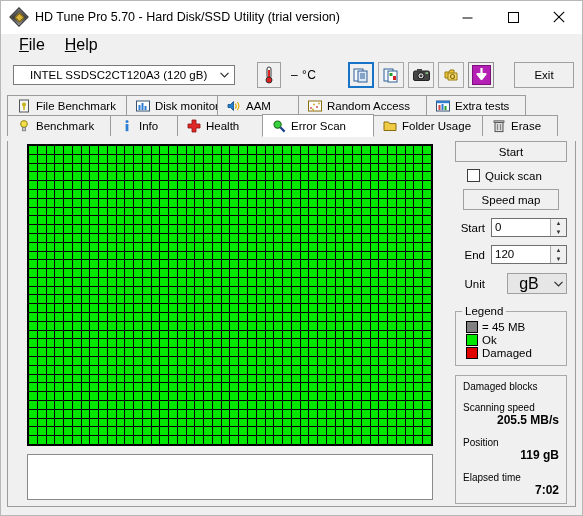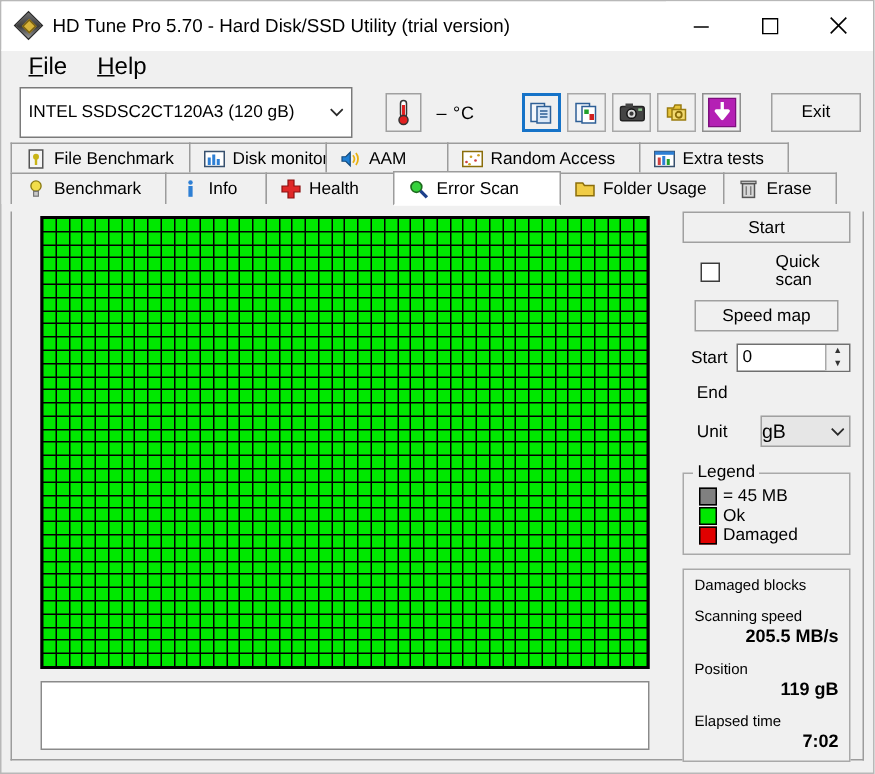--- a/index.html
+++ b/index.html
@@ -55,23 +55,24 @@
   .menu-item{
     padding:2px 10px;font-size:16px;color:#000;
   }
   .menu-item u{text-decoration:underline;}
   
   .toolbar{
     height:38px;background:#f0f0f0;display:flex;align-items:center;
     padding:0 8px;box-sizing:border-box;position:relative;
   }
   .drive-select{
-    width:222px;height:34px;background:#ffffff;border:1px solid #7a7a7a;
+    width:222px;height:20px;background:#ffffff;border:1px solid #7a7a7a;
     display:flex;align-items:center;box-sizing:border-box;
     margin-left:4px;
+    padding-left:11px;
   }
   .drive-select .val{
     flex:1;padding-left:5px;font-size:11.5px;color:#000;white-space:nowrap;overflow:hidden;
   }
   .drive-select .arrow{
     width:20px;height:20px;display:flex;align-items:center;justify-content:center;
     color:#2b2b2b;font-size:9px;
   }
   .temp-btn{
     width:24px;height:26px;margin-left:22px;background:#f0f0f0;
@@ -140,21 +141,21 @@
   
   .rightcol{
     position:absolute;right:8px;top:0;width:112px;
   }
   .btn{
     width:100%;height:21px;background:#f0f0f0;border:1px solid #a0a0a0;
     display:flex;align-items:center;justify-content:center;
     font-size:11.5px;color:#000;box-sizing:border-box;
   }
   .chkrow{
-    display:flex;align-items:center;margin:7px 0 0 12px;gap:32px;
+    display:flex;align-items:center;margin:7px 0 0 12px;
   }
   .chk{
     width:13px;height:13px;background:#fff;border:1px solid #3c3c3c;
     box-sizing:border-box;margin-right:5px;flex:none;
   }
   .chklabel{font-size:11.5px;color:#000;}
   .speedmap-wrap{margin-top:7px;padding:0 8px;}
   .fieldrow{
     display:flex;align-items:center;margin-top:8px;
   }
@@ -172,21 +173,21 @@
   }
   .spin .arrows span{
     flex:1;display:flex;align-items:center;justify-content:center;font-size:6px;color:#333;
   }
   .unitrow{display:flex;align-items:center;margin-top:9px;}
   .unitrow .lbl{width:30px;text-align:right;font-size:11.5px;color:#000;}
   .unitsel{
     margin-left:auto;width:60px;height:21px;background:#e6e6e6;border:1px solid #a0a0a0;
     display:flex;align-items:center;box-sizing:border-box;
   }
-  .unitsel .v{flex:1;text-align:left;font-size:13px;color:#000;}
+  .unitsel .v{flex:1;text-align:center;font-size:16px;color:#000;}
   .unitsel .arw{width:16px;text-align:center;font-size:9px;color:#333;}
   fieldset.legend-box{
     margin:11px 0 0 0;padding:3px 6px 6px 6px;border:1px solid #a9a9a9;
   }
   fieldset.legend-box legend{font-size:11.5px;color:#000;padding:0 3px;}
   .lg-row{display:flex;align-items:center;margin-top:1px;padding-left:4px;}
   .sw{width:10px;height:10px;border:1px solid #000;margin-right:4px;flex:none;}
   .sw.gray{background:#808080;}
   .sw.green{background:#00e800;}
   .sw.red{background:#e00000;}
@@ -2007,20 +2008,27 @@
             <div class="v">0</div>
             <div class="arrows">
               <span>▲</span>
               <span>▼</span>
             </div>
           </div>
         </div>
 
         <div class="fieldrow">
           <div class="lbl">End</div>
+          <div class="spin">
+            <div class="v">120</div>
+            <div class="arrows">
+              <span>▲</span>
+              <span>▼</span>
+            </div>
+          </div>
         </div>
 
         <div class="unitrow">
           <div class="lbl">Unit</div>
           <div class="unitsel">
             <div class="v">gB</div>
             <div class="arw">
               <svg width="9" height="6" viewBox="0 0 9 6">
                   <polyline points="0.5,0.8 4.5,4.8 8.5,0.8" fill="none" stroke="#2b2b2b" stroke-width="1.2"></polyline>
                 </svg>

